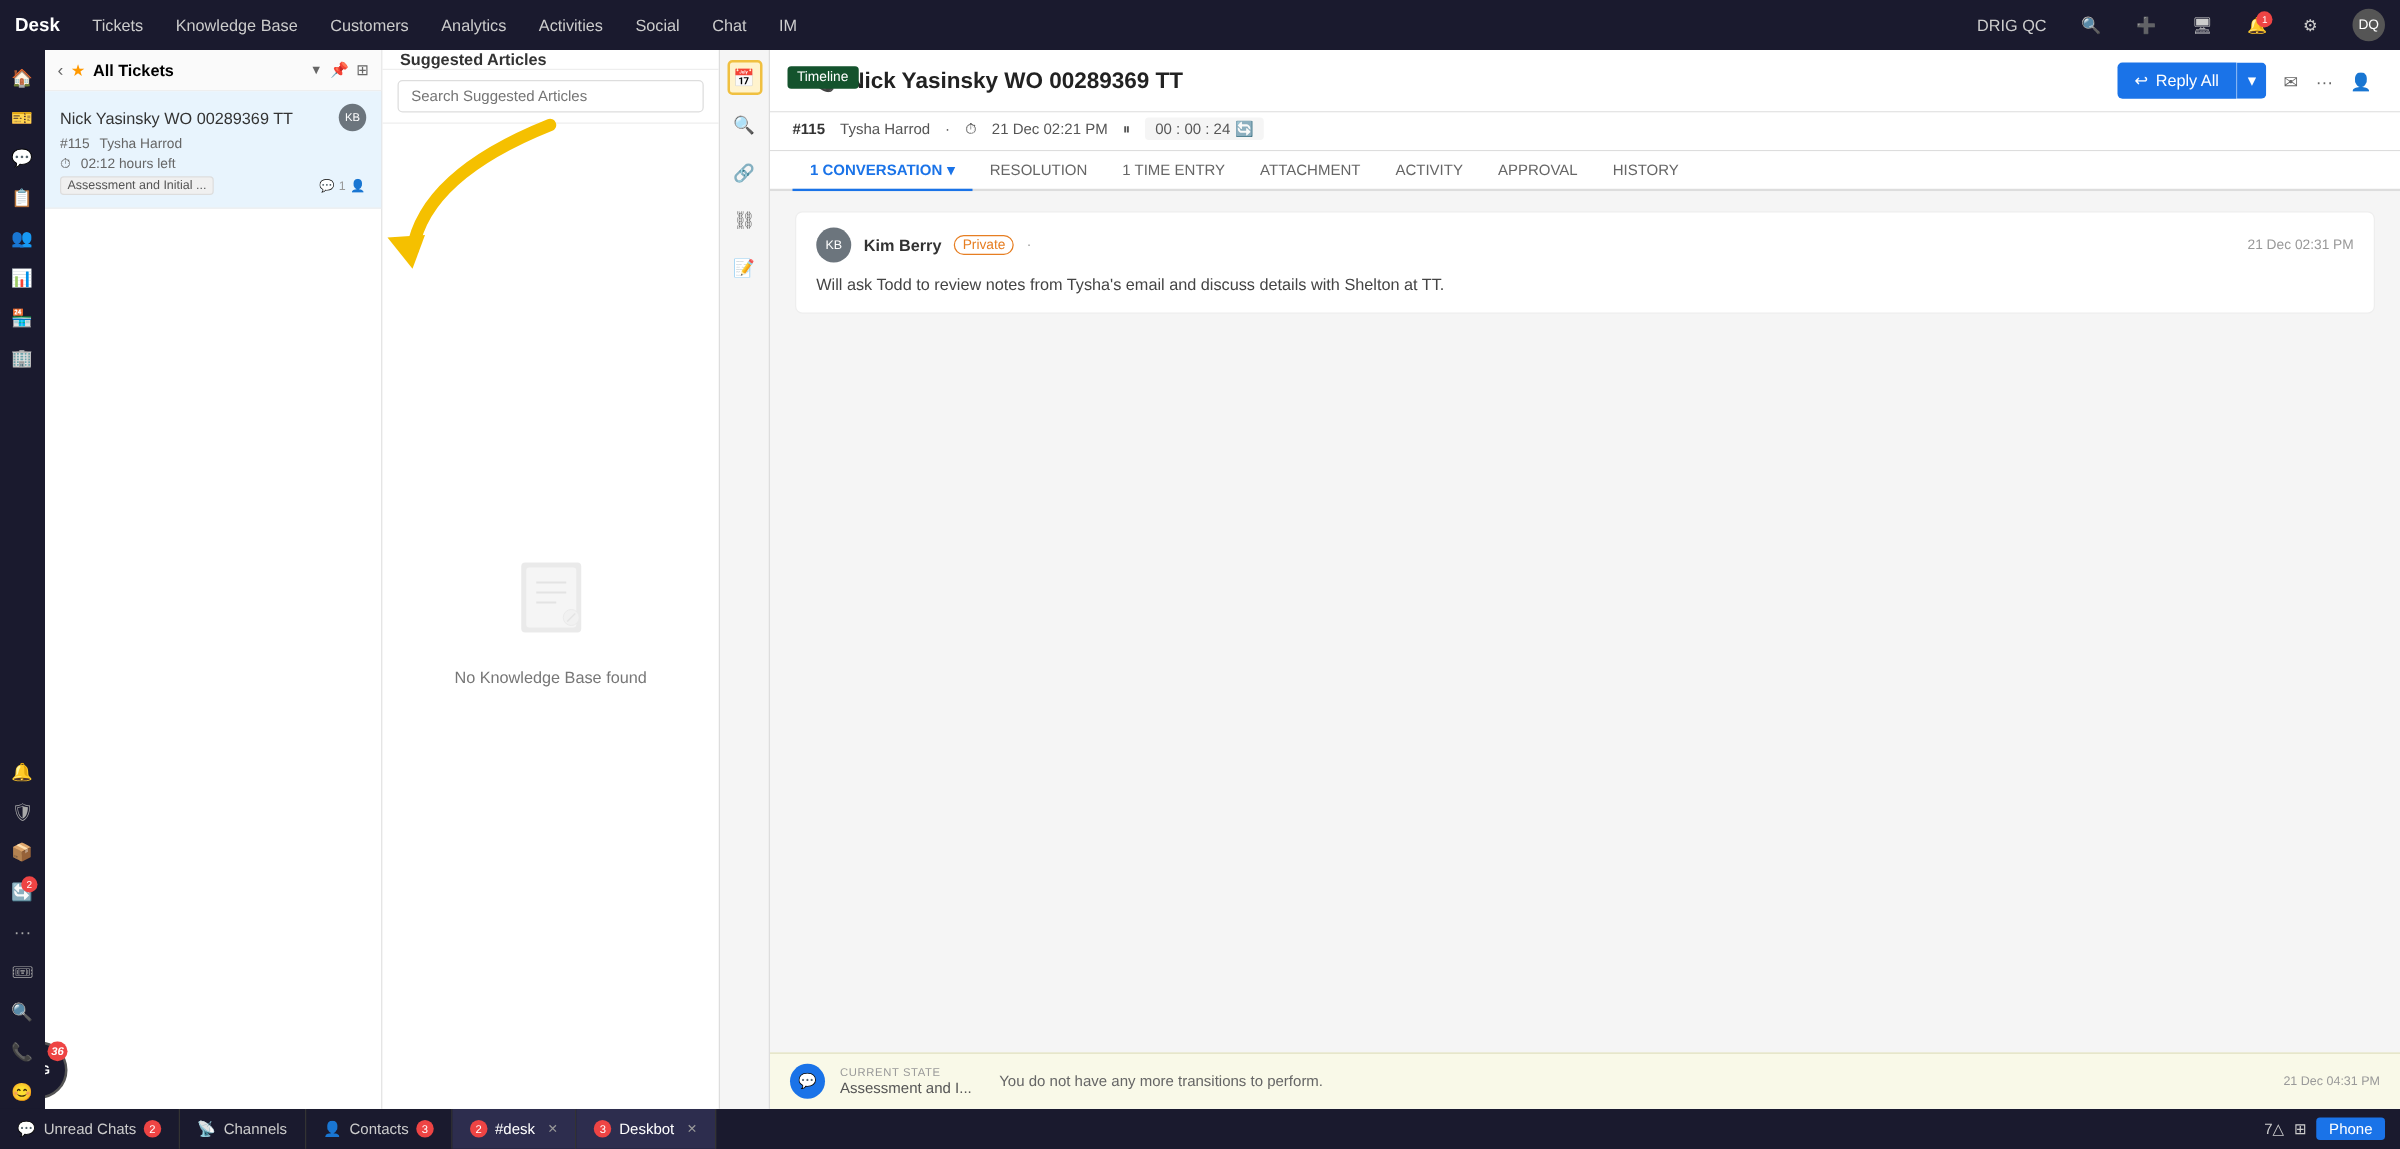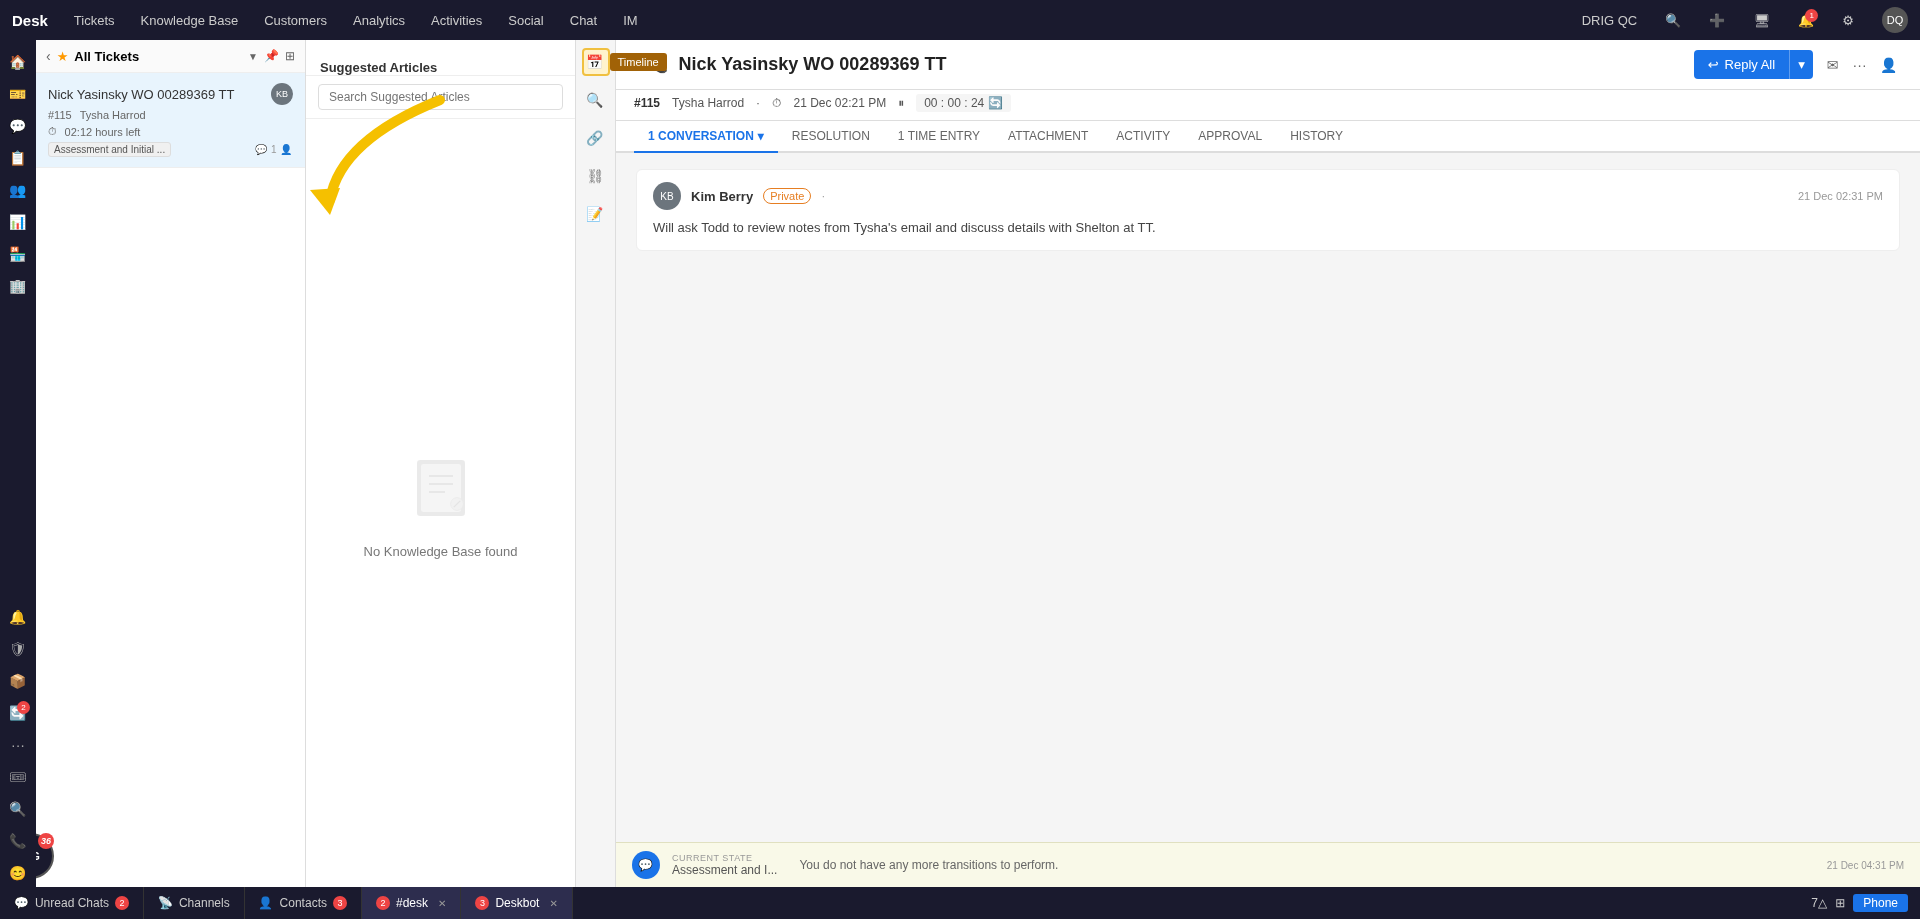--- a/index.html
+++ b/index.html
@@ -108,21 +108,20 @@
       border-right: 1px solid #ddd;
       display: flex;
       flex-direction: column;
     }
     .suggested-header {
       padding: 0 14px;
       border-bottom: 1px solid #eee;
       font-weight: 600;
       font-size: 13px;
       color: #333;
-      margin-top: 20px;
     }
     .suggested-search {
       padding: 8px 12px;
       border-bottom: 1px solid #eee;
     }
     .suggested-search input {
       width: 100%;
       border: 1px solid #ddd;
       border-radius: 4px;
       padding: 5px 10px;
@@ -159,24 +158,24 @@
       color: #666;
       cursor: pointer;
       border-radius: 4px;
       font-size: 14px;
       border: 1px solid transparent;
     }
     .right-icon.active { background: #fff3cd; border: 2px solid #f0c040; color: #333; }
     .tooltip-container { position: relative; }
     .tooltip-label {
       position: absolute;
-      left: 28px;
+      left: 48px;
       top: 50%;
       transform: translateY(-50%);
-      background: #a16207;
+      background: #14532d;
       color: white;
       font-size: 11px;
       padding: 3px 8px;
       border-radius: 3px;
       white-space: nowrap;
       z-index: 200;
     }
 
     
     .main-content {

